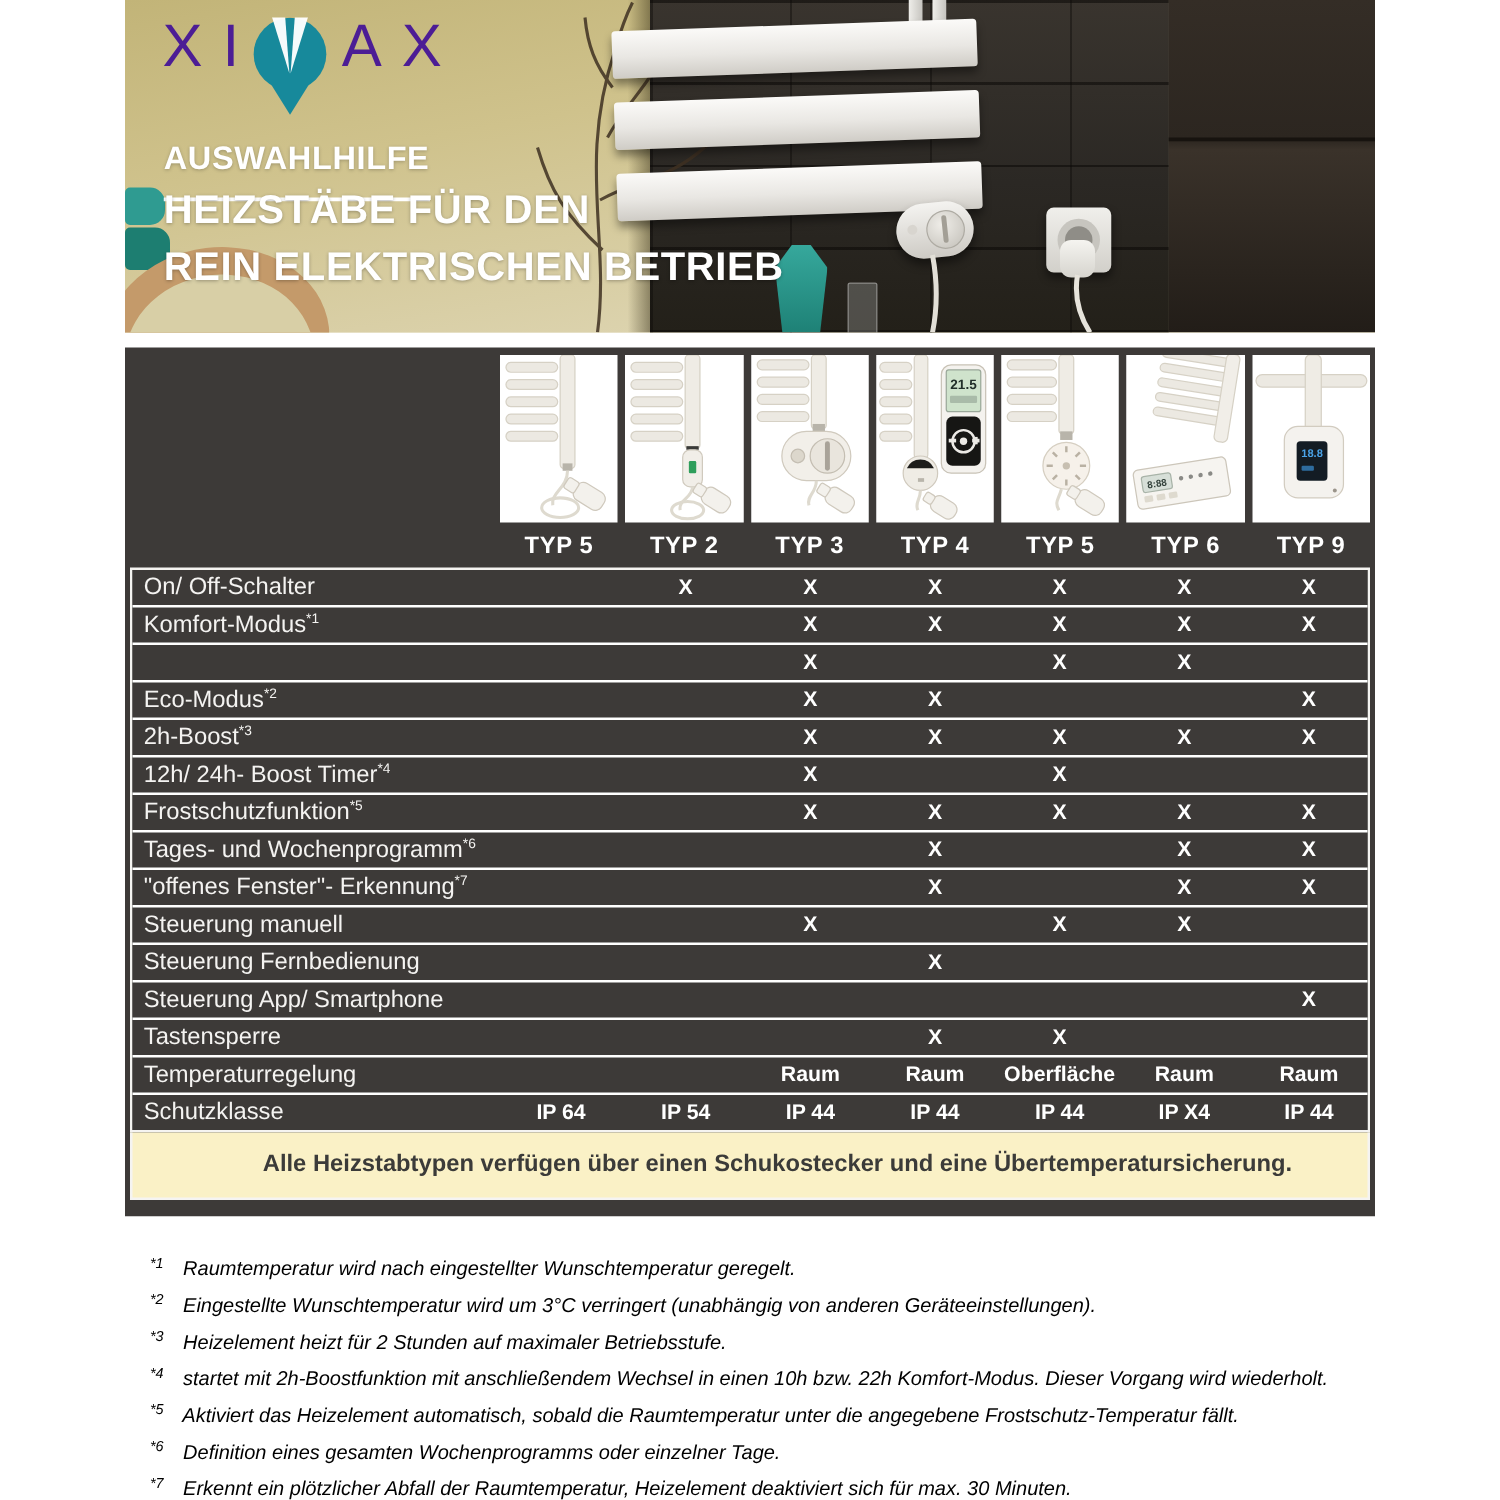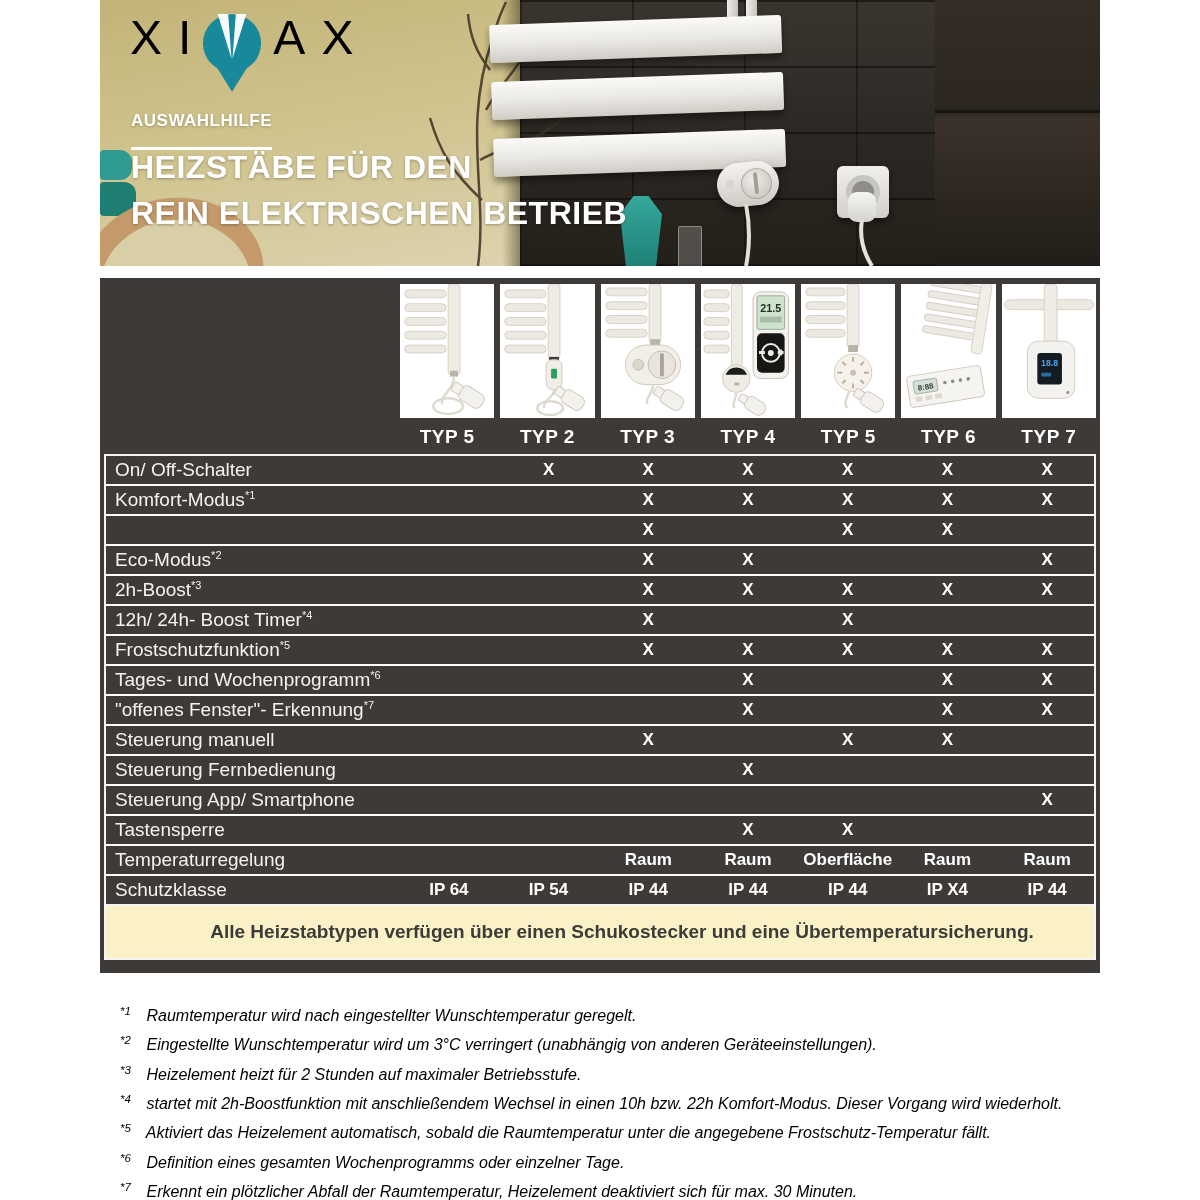--- a/index.html
+++ b/index.html
@@ -45,24 +45,24 @@
   .heat-el .dial:after{content:"";position:absolute;left:12px;top:3px;width:4px;height:22px;background:#a39f96;border-radius:2px;}
   .heat-el .dot{position:absolute;left:9px;top:16px;width:8px;height:8px;border-radius:50%;background:#d8d5cf;}
   .socket{position:absolute;left:737px;top:166px;width:52px;height:52px;border-radius:6px;
     background:linear-gradient(180deg,#f0efeb,#d2d0ca);box-shadow:0 4px 7px rgba(0,0,0,.45);}
   .socket:before{content:"";position:absolute;left:9px;top:9px;width:34px;height:34px;border-radius:50%;background:#c7c5bf;}
   .socket:after{content:"";position:absolute;left:15px;top:15px;width:22px;height:22px;border-radius:50%;background:#8f8d87;}
   .plug{position:absolute;left:748px;top:192px;width:28px;height:30px;border-radius:9px;
     background:linear-gradient(180deg,#f5f4f0,#d6d4ce);}
   .hero-cables{position:absolute;left:0;top:0;width:100%;height:100%;}
 
-  .logo{position:absolute;left:30px;top:14px;display:flex;align-items:flex-start;color:#000000;
+  .logo{position:absolute;left:30px;top:14px;display:flex;align-items:flex-start;color:#4c1d95;
     font-size:48px;font-weight:400;letter-spacing:16px;line-height:1;}
   .logo .mark{width:62px;height:78px;margin:0 10px 0 -6px;}
-  .eyebrow{position:absolute;left:31px;top:111px;color:#fff;font-weight:700;font-size:17px;letter-spacing:.5px;
+  .eyebrow{position:absolute;left:31px;top:111px;color:#fff;font-weight:700;font-size:26px;letter-spacing:.5px;
     border-bottom:3px solid #fff;padding-bottom:16px;text-shadow:0 1px 3px rgba(0,0,0,.25);}
   .title1{position:absolute;left:31px;top:149px;color:#fff;font-weight:700;font-size:32px;letter-spacing:.5px;
     text-shadow:0 1px 3px rgba(0,0,0,.3);}
   .title2{position:absolute;left:31px;top:195px;color:#fff;font-weight:700;font-size:32px;letter-spacing:.5px;
     text-shadow:0 1px 3px rgba(0,0,0,.3);}
 
   
   .tablewrap{margin:12px 100px 0;background:#3d3a38;padding:4px 4px 13px;}
   .cards,.typrow,.trow{display:grid;grid-template-columns:290px repeat(7,1fr);column-gap:6px;}
   .cards{height:138px;}
@@ -331,21 +331,21 @@
         <div class="typ">TYP 2</div>
 
         <div class="typ">TYP 3</div>
 
         <div class="typ">TYP 4</div>
 
         <div class="typ">TYP 5</div>
 
         <div class="typ">TYP 6</div>
 
-        <div class="typ">TYP 7</div>
+        <div class="typ">TYP 9</div>
       </div>
 
     <div class="rows">
 
         <div class="trow">
           <div class="rlabel"><span>On/ Off-Schalter</span><sup class="supmark"></sup></div>
           <div class="cell"></div>
           <div class="cell">X</div>
           <div class="cell">X</div>
           <div class="cell">X</div>

